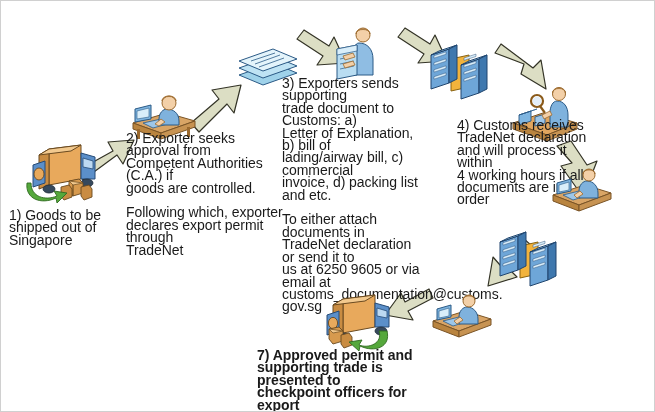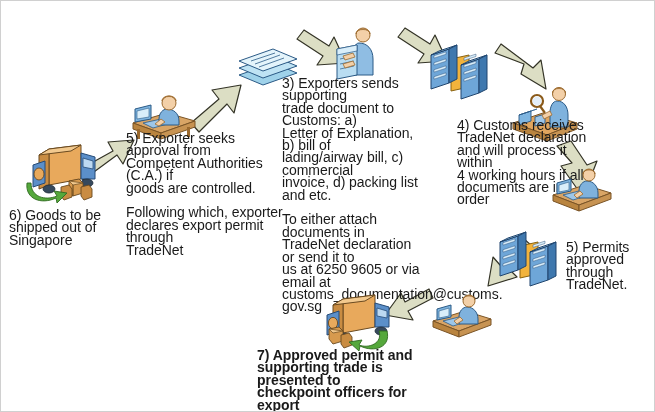--- a/index.html
+++ b/index.html
@@ -105,21 +105,21 @@
 
       <polygon points="46,42 56,40 60,44 60,54 50,57 46,52" fill="#d79a4e" stroke="#6a4a20" stroke-width="0.9"></polygon>
       <polygon points="46,42 50,46 60,44" fill="#f0c78c" stroke="#6a4a20" stroke-width="0.7"></polygon>
       <polygon points="50,46 50,57" fill="none" stroke="#6a4a20" stroke-width="0.7"></polygon>
       <polygon points="38,48 46,46 49,50 49,58 41,61 38,57" fill="#c98c42" stroke="#6a4a20" stroke-width="0.9"></polygon>
       <polygon points="58,48 66,46 69,50 69,58 61,61 58,57" fill="#c98c42" stroke="#6a4a20" stroke-width="0.9"></polygon>
 
       <path d="M8,44 C8,58 22,62 34,57 L31,52 L44,54 L34,64 L33,59 C18,66 2,60 4,44 Z" fill="#55a83c" stroke="#2f6a20" stroke-width="0.9"></path>
     </svg>
   </div>
-  <div class="caption" style="left:8px; top:208px; width:112px;">6) Goods to be
+  <div class="caption" style="left:8px; top:208px; width:112px;">1) Goods to be
 shipped out of
 Singapore</div>
 
   <div class="icon-wrap" style="left:126px; top:86px; width:72px; height:56px;">
     <svg class="icon-svg" width="72" height="56" viewBox="0 0 72 56" xmlns="http://www.w3.org/2000/svg">
 
       <polygon points="6,36 40,26 68,34 34,46" fill="#d9a566" stroke="#7a5426" stroke-width="1"></polygon>
       <polygon points="6,36 6,42 34,52 34,46" fill="#b9843f" stroke="#7a5426" stroke-width="1"></polygon>
       <polygon points="34,46 34,52 68,40 68,34" fill="#c79352" stroke="#7a5426" stroke-width="1"></polygon>
 
@@ -132,21 +132,21 @@
       <polygon points="16,36 34,32 44,36 26,41" fill="#9dc6e8" stroke="#2b5a86" stroke-width="0.8"></polygon>
 
       <path d="M40,22 C46,22 52,26 52,34 L52,38 L32,38 L32,32 C32,26 36,22 40,22 Z" fill="#7fb2dd" stroke="#2b5a86" stroke-width="1"></path>
 
       <circle cx="42" cy="16" r="7" fill="#f3d0a8" stroke="#9c6a2e" stroke-width="1"></circle>
       <path d="M35,14 C35,8 49,8 49,14 C49,11 46,9 42,9 C38,9 35,11 35,14 Z" fill="#caa06a" stroke="#9c6a2e" stroke-width="0.7"></path>
 
       <path d="M34,32 L28,37 L32,39 L38,35 Z" fill="#f3d0a8" stroke="#9c6a2e" stroke-width="0.8"></path>
     </svg>
   </div>
-  <div class="caption" style="left:125px; top:131px; width:158px;">5) Exporter  seeks approval from
+  <div class="caption" style="left:125px; top:131px; width:158px;">2) Exporter  seeks approval from
 Competent Authorities (C.A.) if
 goods are controlled.
 
 Following which, exporter
 declares export permit through
 TradeNet</div>
 
   <div class="icon-wrap" style="left:234px; top:40px; width:70px; height:52px;">
     <svg class="icon-svg" width="70" height="52" viewBox="0 0 70 52" xmlns="http://www.w3.org/2000/svg">
 
@@ -262,24 +262,20 @@
       <polygon points="34,26 42,22 60,16 52,20" fill="#a9d2ee" stroke="#20456e" stroke-width="1"></polygon>
       <polygon points="52,20 60,16 60,50 52,54" fill="#3f78ae" stroke="#20456e" stroke-width="1"></polygon>
       <g fill="#d9eefa" stroke="#20456e" stroke-width="0.4">
         <rect x="37" y="31" width="12" height="2.4" transform="skewY(-18)"></rect>
         <rect x="37" y="38" width="12" height="2.4" transform="skewY(-18)"></rect>
         <rect x="37" y="45" width="12" height="2.4" transform="skewY(-18)"></rect>
         <rect x="37" y="52" width="12" height="2.4" transform="skewY(-18)"></rect>
       </g>
     </svg>
   </div>
-  <div class="caption" style="left:565px; top:240px; width:84px;">5) Permits
-approved
-through
-TradeNet.</div>
 
   <div class="icon-wrap" style="left:548px; top:162px; width:66px; height:52px;">
     <svg class="icon-svg" width="66" height="52" viewBox="0 0 66 52" xmlns="http://www.w3.org/2000/svg">
       <polygon points="4,32 36,22 62,30 30,42" fill="#d9a566" stroke="#7a5426" stroke-width="1"></polygon>
       <polygon points="4,32 4,38 30,48 30,42" fill="#b9843f" stroke="#7a5426" stroke-width="1"></polygon>
       <polygon points="30,42 30,48 62,36 62,30" fill="#c79352" stroke="#7a5426" stroke-width="1"></polygon>
       <polygon points="8,20 22,16 22,28 8,31" fill="#7fb5e0" stroke="#2b5a86" stroke-width="1"></polygon>
       <polygon points="10,22 20,19 20,27 10,29" fill="#d9eefa" stroke="#2b5a86" stroke-width="0.6"></polygon>
       <polygon points="14,32 30,28 40,32 24,37" fill="#9dc6e8" stroke="#2b5a86" stroke-width="0.8"></polygon>
       <path d="M38,18 C44,18 49,23 49,30 L49,35 L30,35 L30,28 C30,22 34,18 38,18 Z" fill="#7fb2dd" stroke="#2b5a86" stroke-width="1"></path>

